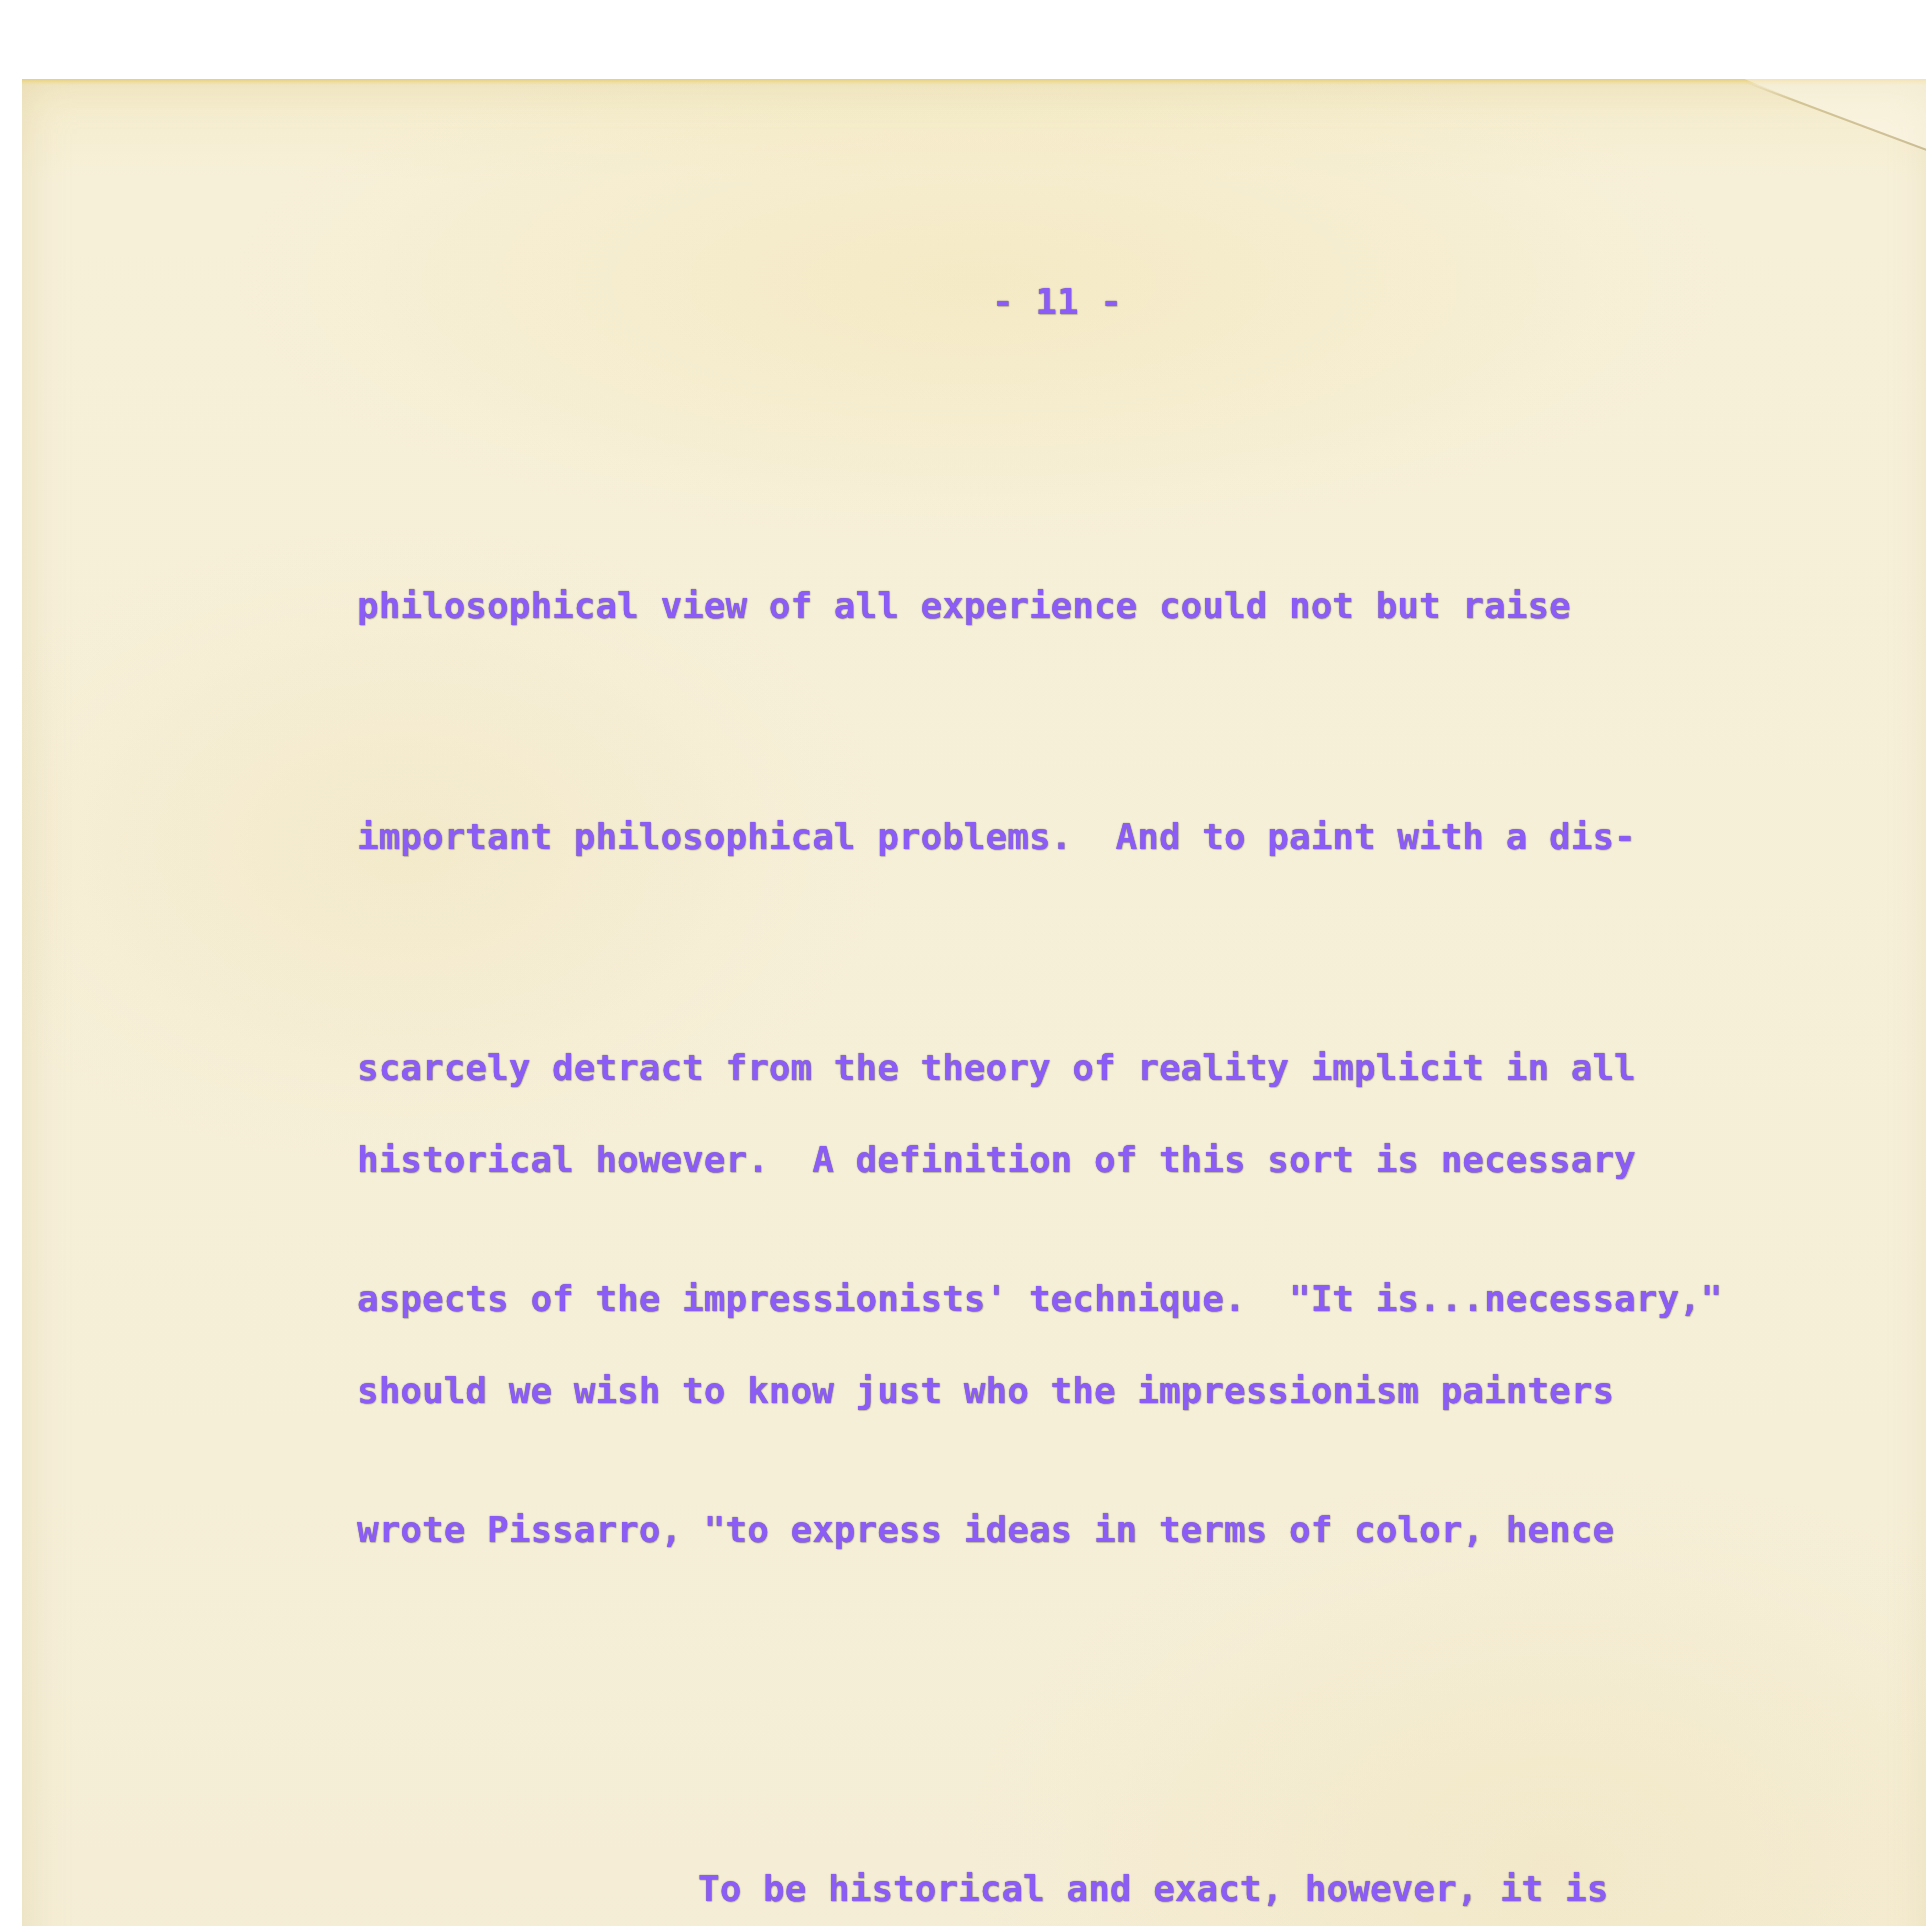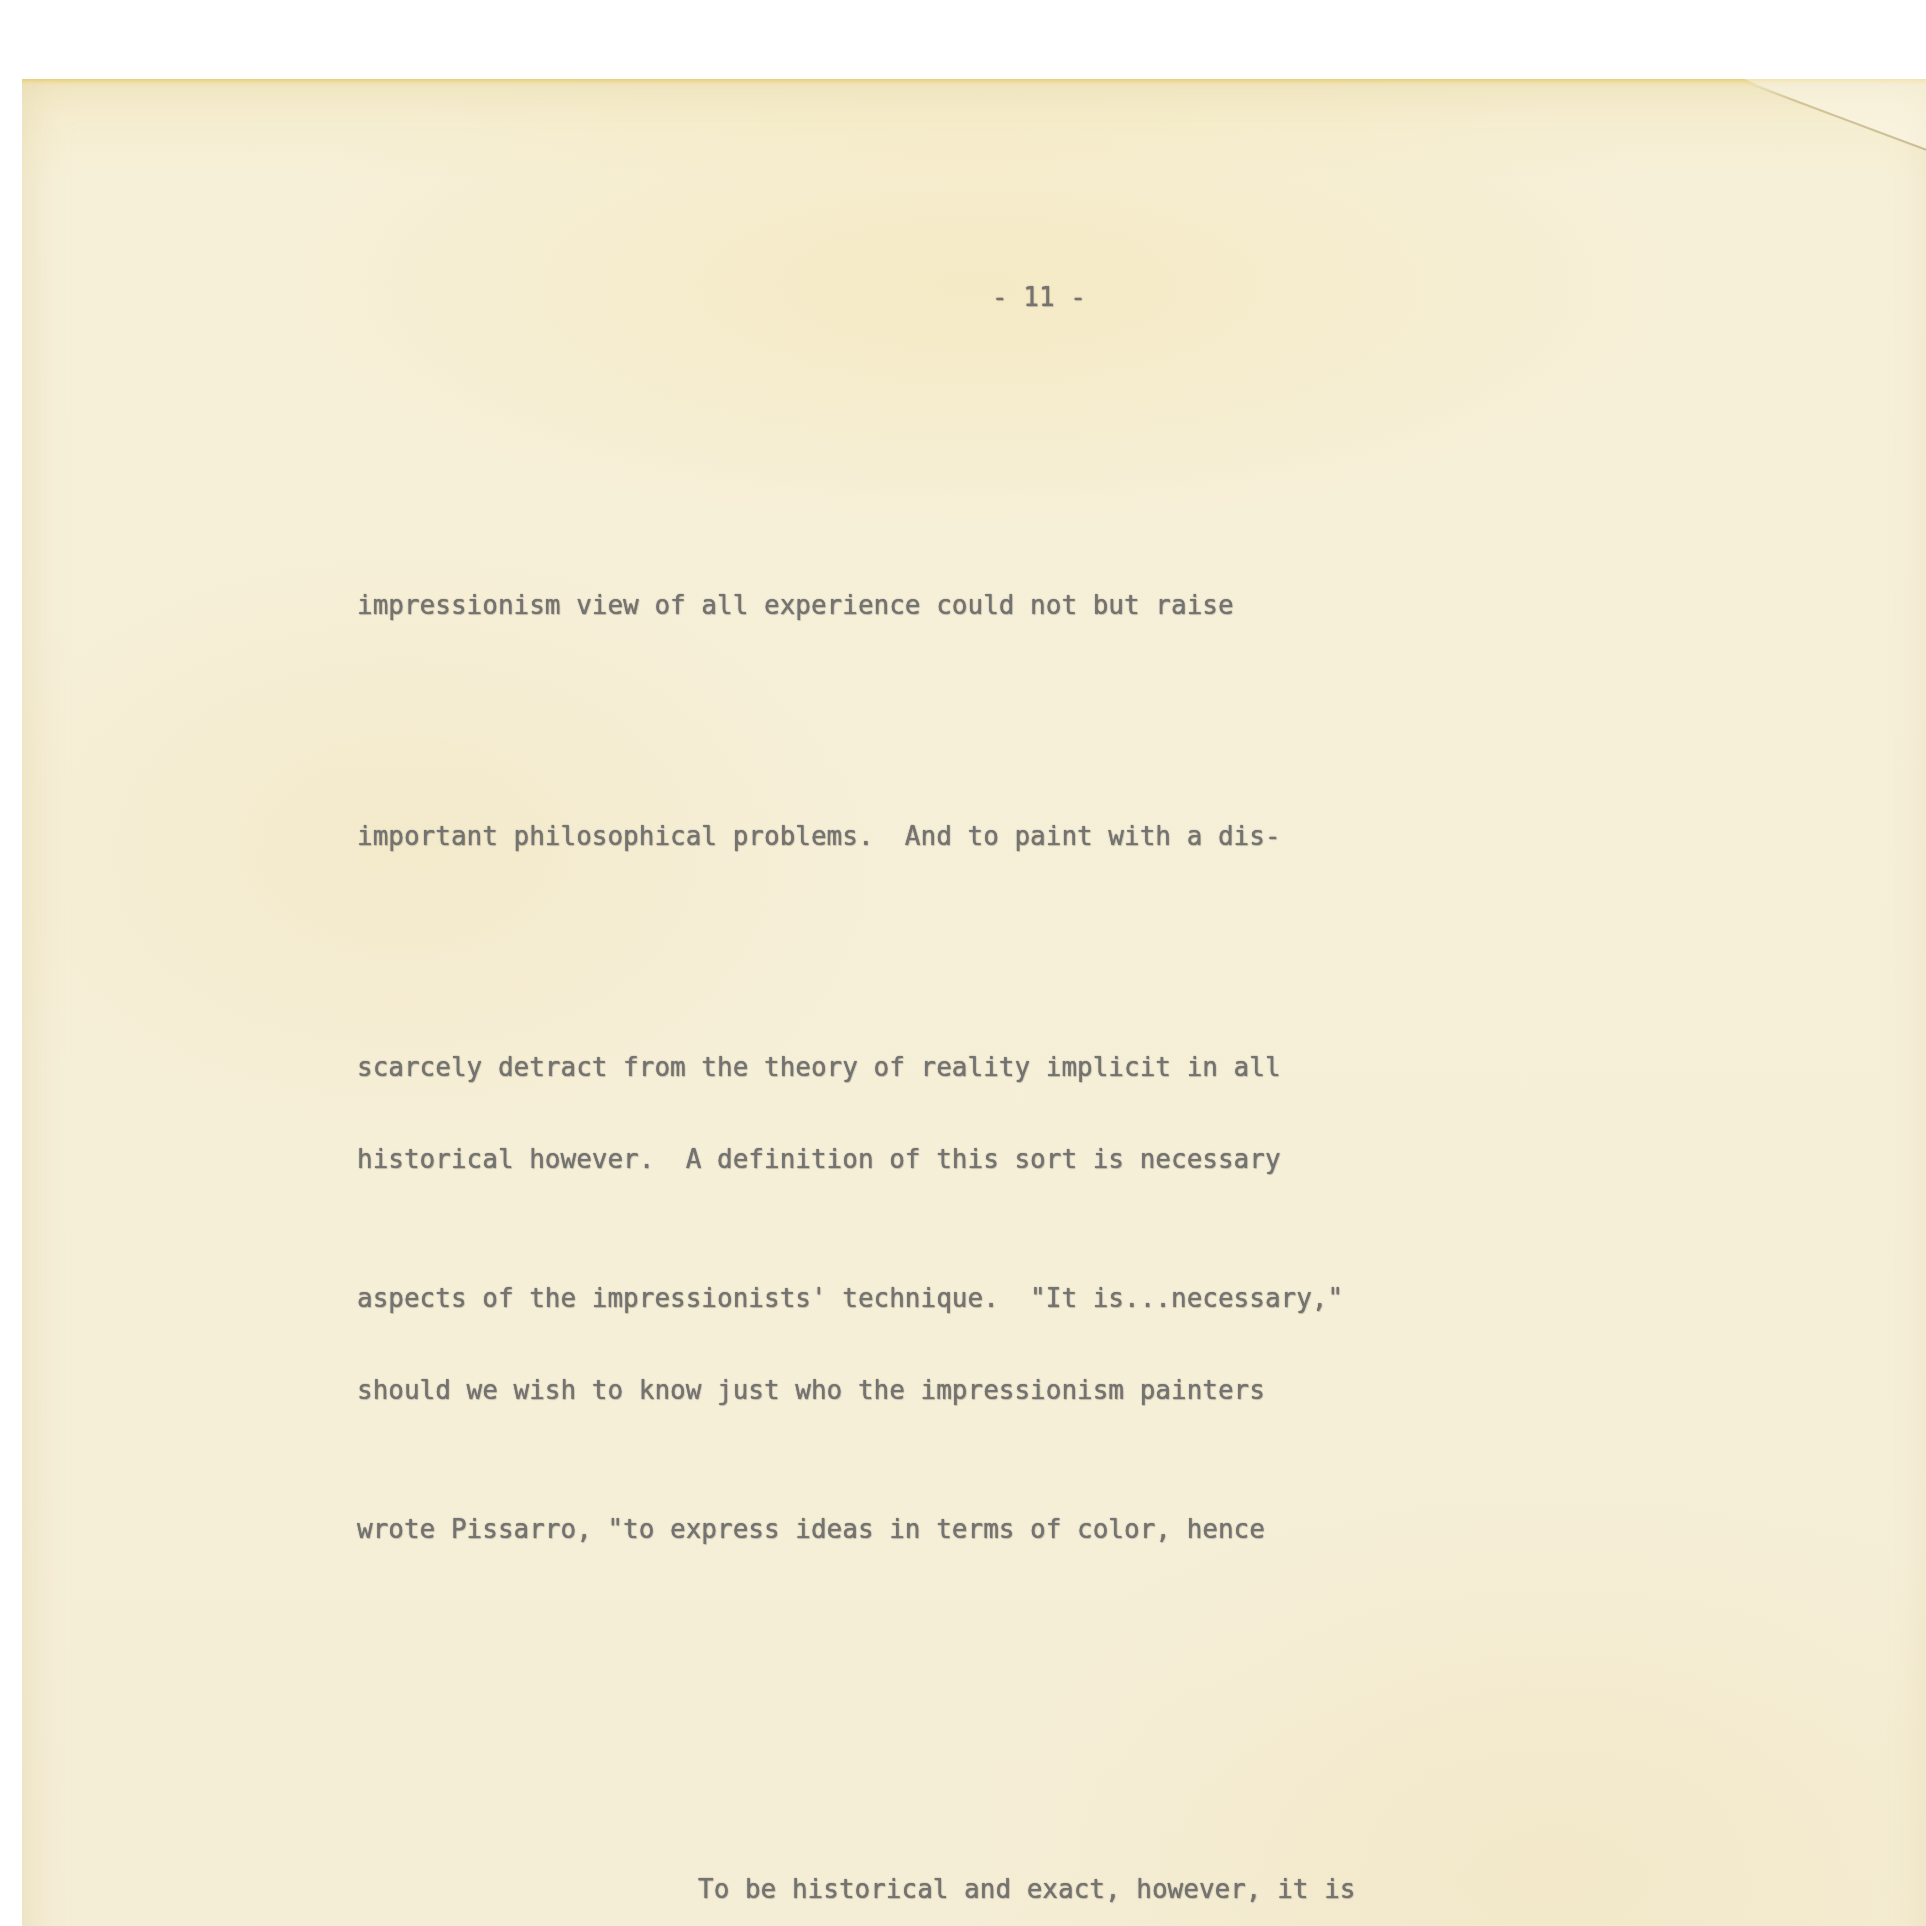--- a/index.html
+++ b/index.html
@@ -50,23 +50,23 @@
   .corner-light {
     position: absolute;
     right: 0; top: 0;
     width: 193px; height: 77px;
     clip-path: polygon(100% 0, 0 0, 100% 100%);
     background: rgba(252,248,236,0.5);
   }
   
   .typed {
     position: absolute;
-    color: #737373;
-    font-size: 26px;
-    font-weight: normal;
+    color: #8b5cf6;
+    font-size: 36px;
+    font-weight: bold;
     white-space: pre;
     text-shadow: 0 0 1.2px rgba(42,36,20,0.65), 0.8px 0.8px 0.8px rgba(42,36,20,0.18);
     letter-spacing: 0;
   }
   .pagenum   { left: 992px; top: 284px;  line-height: 1; }
   .para1     { left: 357px;  top: 413px; line-height: 77px; }
   .para2     { left: 357px;  top: 967px; line-height: 77px; }
   .quote     { left: 698px; top: 1769px; line-height: 48px; }
 </style>
 </head>
@@ -77,21 +77,21 @@
   <div class="paper">
     <div class="paper-top-edge"></div>
     <div class="corner-light"></div>
     <div class="corner-crease"></div>
 
   </div>
 
   <div class="typed pagenum">- 11 -</div>
 
   <div class="typed para1">
-    <div>impressionism view of all experience could not but raise</div>
+    <div>philosophical view of all experience could not but raise</div>
     <div>important philosophical problems.  And to paint with a dis-</div>
     <div>scarcely detract from the theory of reality implicit in all</div>
     <div>aspects of the impressionists' technique.  "It is...necessary,"</div>
     <div>wrote Pissarro, "to express ideas in terms of color, hence</div>
     
   </div>
 
   <div class="typed para2">
     <div>historical however.  A definition of this sort is necessary</div>
     <div>should we wish to know just who the impressionism painters</div>

